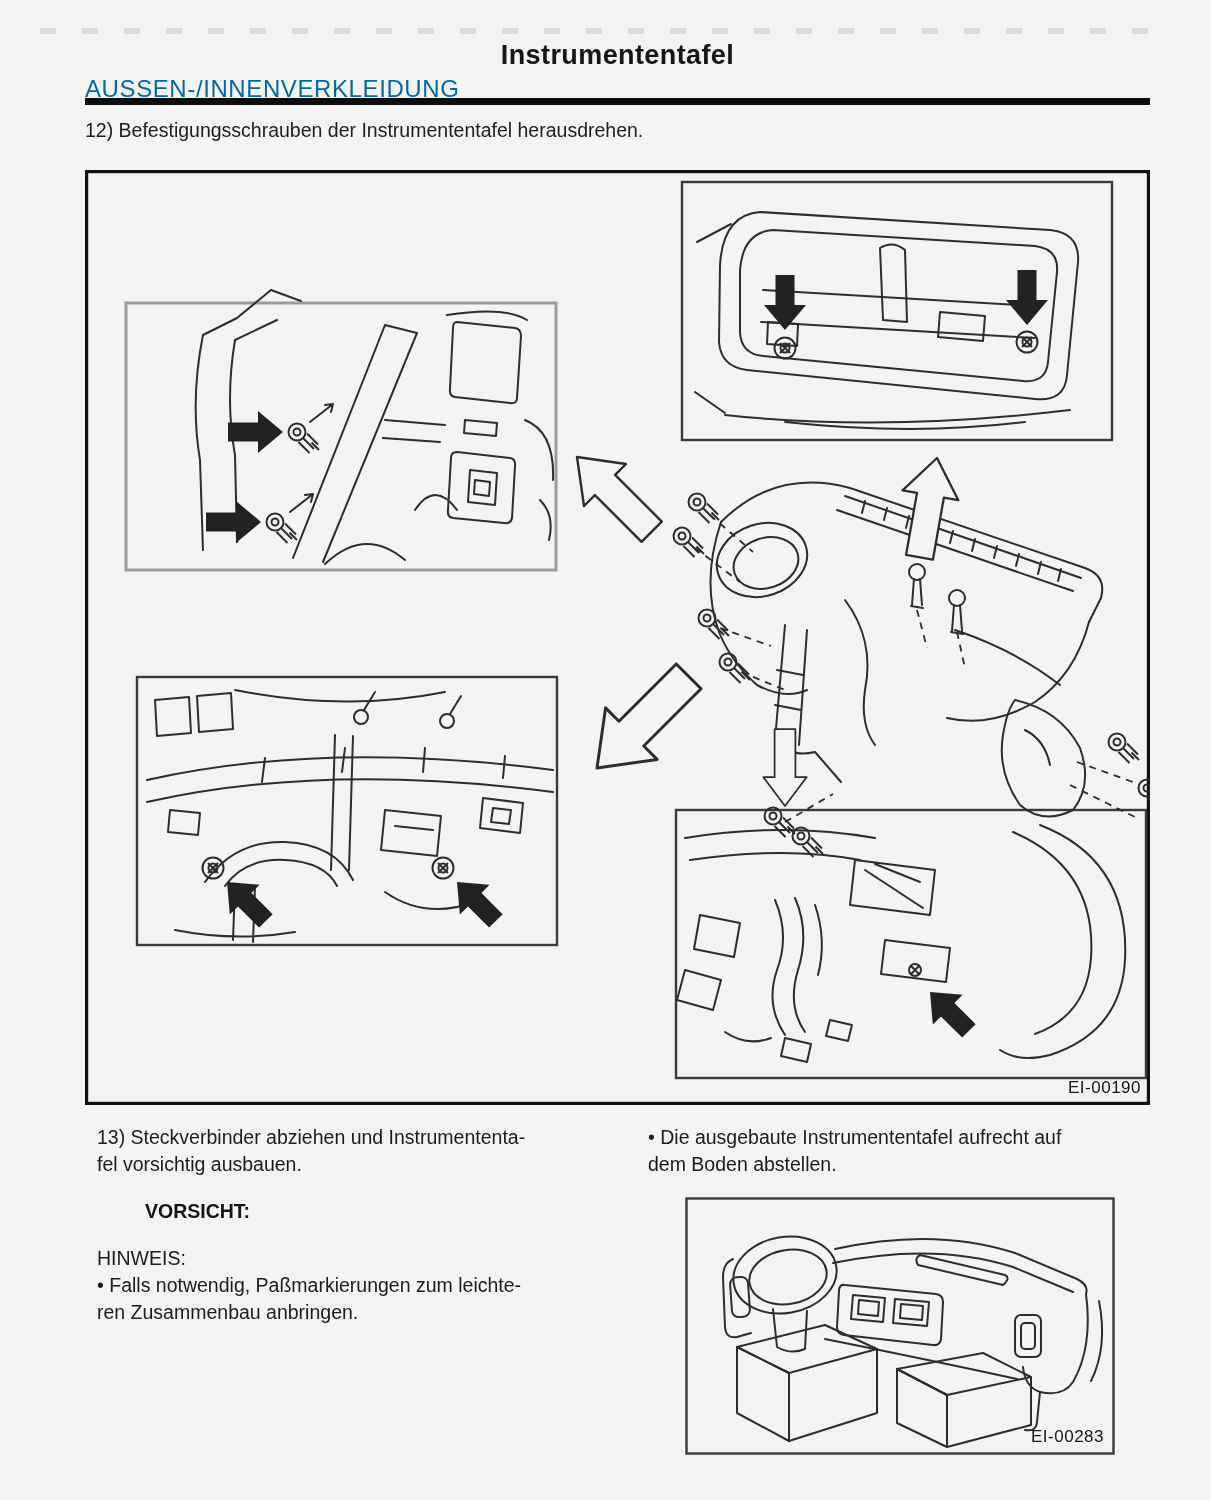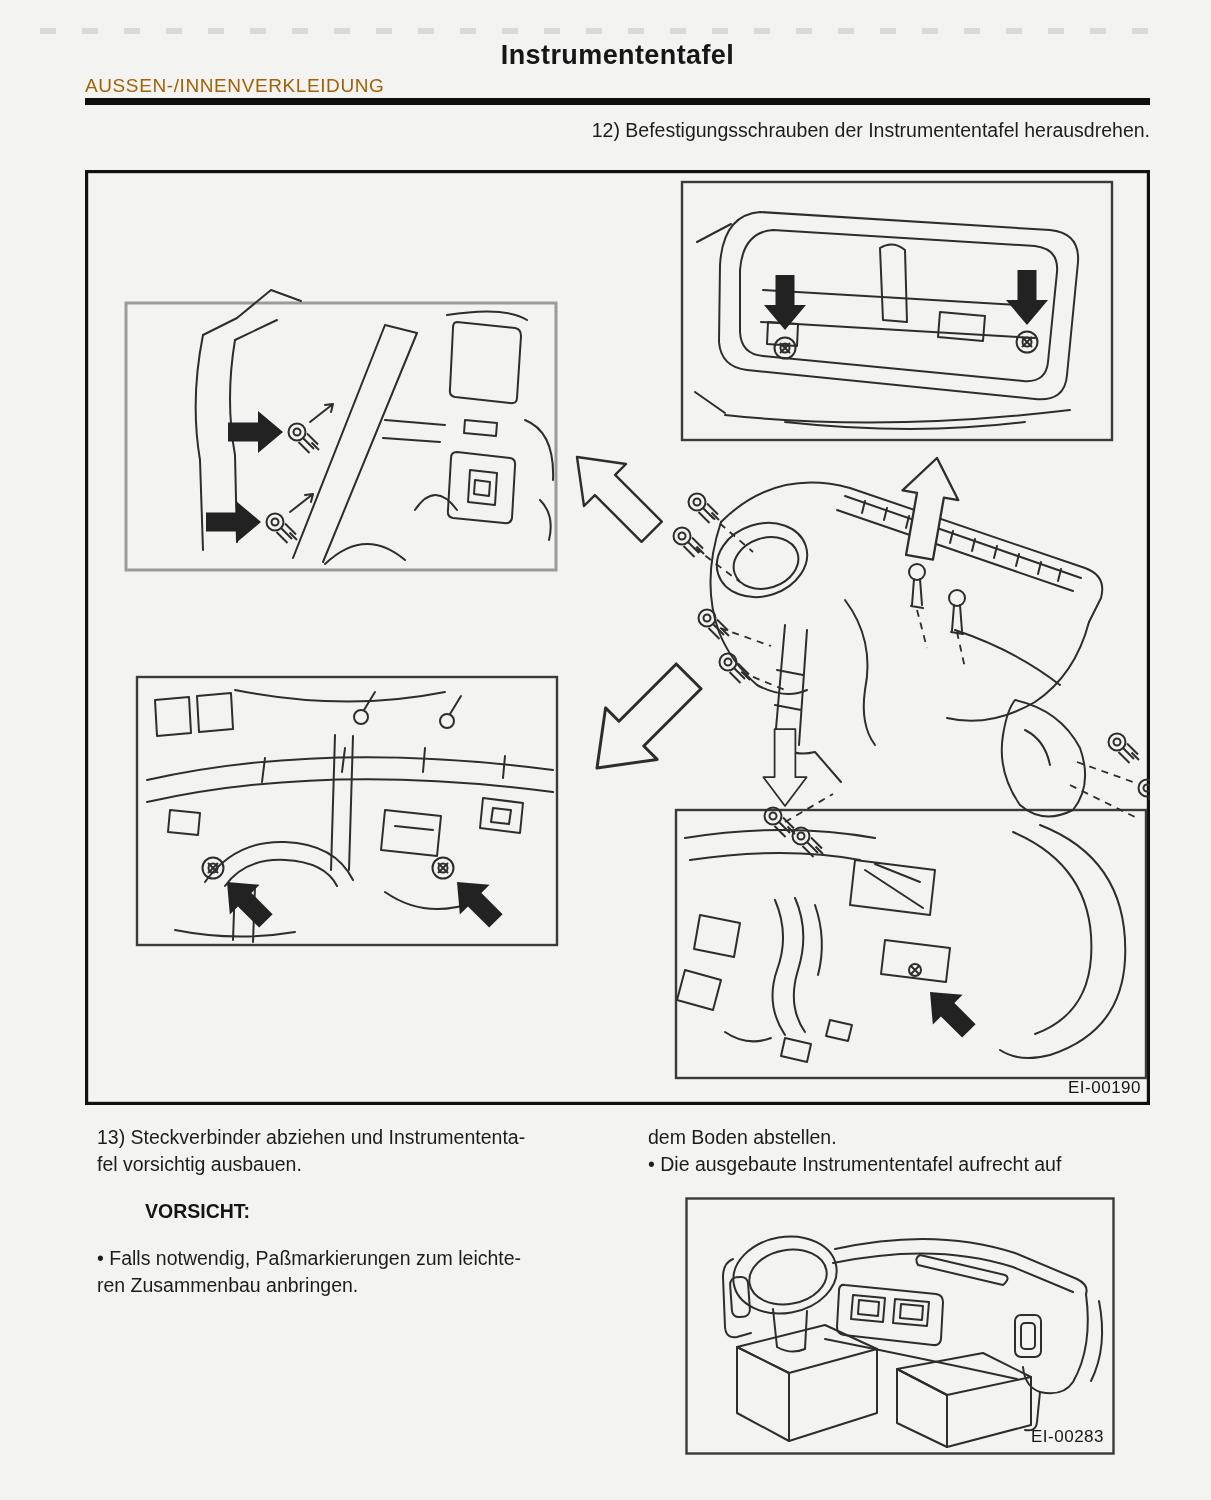--- a/index.html
+++ b/index.html
@@ -15,29 +15,29 @@
     background:repeating-linear-gradient(90deg, rgba(40,40,40,.28) 0 16px, rgba(0,0,0,0) 16px 42px);
     opacity:.45;
   }
   .doc-title {
     position:absolute; left:85px; top:40px; width:1065px;
     text-align:center; font-size:27px; font-weight:bold; letter-spacing:.4px;
     color:#161616;
   }
   .section-heading {
     position:absolute; left:85px; top:75px;
-    font-size:19px; letter-spacing:.6px; color:#a16207;
+    font-size:24px; letter-spacing:.6px; color:#0369a1;
   }
   .rule {
     position:absolute; left:85px; top:98px; width:1065px; height:7px;
     background:#0e0e0e;
   }
   .step12 {
     position:absolute; left:85px; top:119px; width:1065px;
-    font-size:19.5px; color:#1d1d1d;text-align:right;
+    font-size:19.5px; color:#1d1d1d;
   }
   .figure1 {
     position:absolute; left:85px; top:170px; width:1065px; height:935px;
   }
   .figure1 svg, .figure2 svg { position:absolute; left:0; top:0; }
   .fig-label {
     position:absolute; font-size:17px; letter-spacing:.5px; color:#161616;margin-top:16px;
   }
   .fig1-label { right:9px; bottom:7px; }
   .fig2-label { right:11px; bottom:8px; }
@@ -236,29 +236,30 @@
     <div>
       <div>13) Steckverbinder abziehen und Instrumententa-</div>
       <div>fel vorsichtig ausbauen.</div>
     </div>
     <div class="blk-gap"></div>
     <div class="bold-blk">
       <div>VORSICHT:</div>
     </div>
     <div class="blk-gap"></div>
     <div>
+      <div>HINWEIS:</div>
       <div>•  Falls notwendig, Paßmarkierungen zum leichte-</div>
       <div>ren Zusammenbau anbringen.</div>
     </div>
   </div>
 
   <div class="col col-right">
     <div>
+      <div>•  Die ausgebaute Instrumententafel aufrecht auf</div>
       <div>dem Boden abstellen.</div>
-      <div>•  Die ausgebaute Instrumententafel aufrecht auf</div>
     </div>
   </div>
 
   <div class="figure2">
     <svg width="430" height="258" viewBox="0 0 430 258">
       <rect x="1.5" y="1.5" width="427" height="255" class="box"></rect>
       <g class="ink">
 
         <ellipse cx="100" cy="78" rx="52" ry="38" transform="rotate(-10 100 78)"></ellipse>
         <ellipse cx="103" cy="80" rx="39" ry="27" transform="rotate(-10 103 80)"></ellipse>

